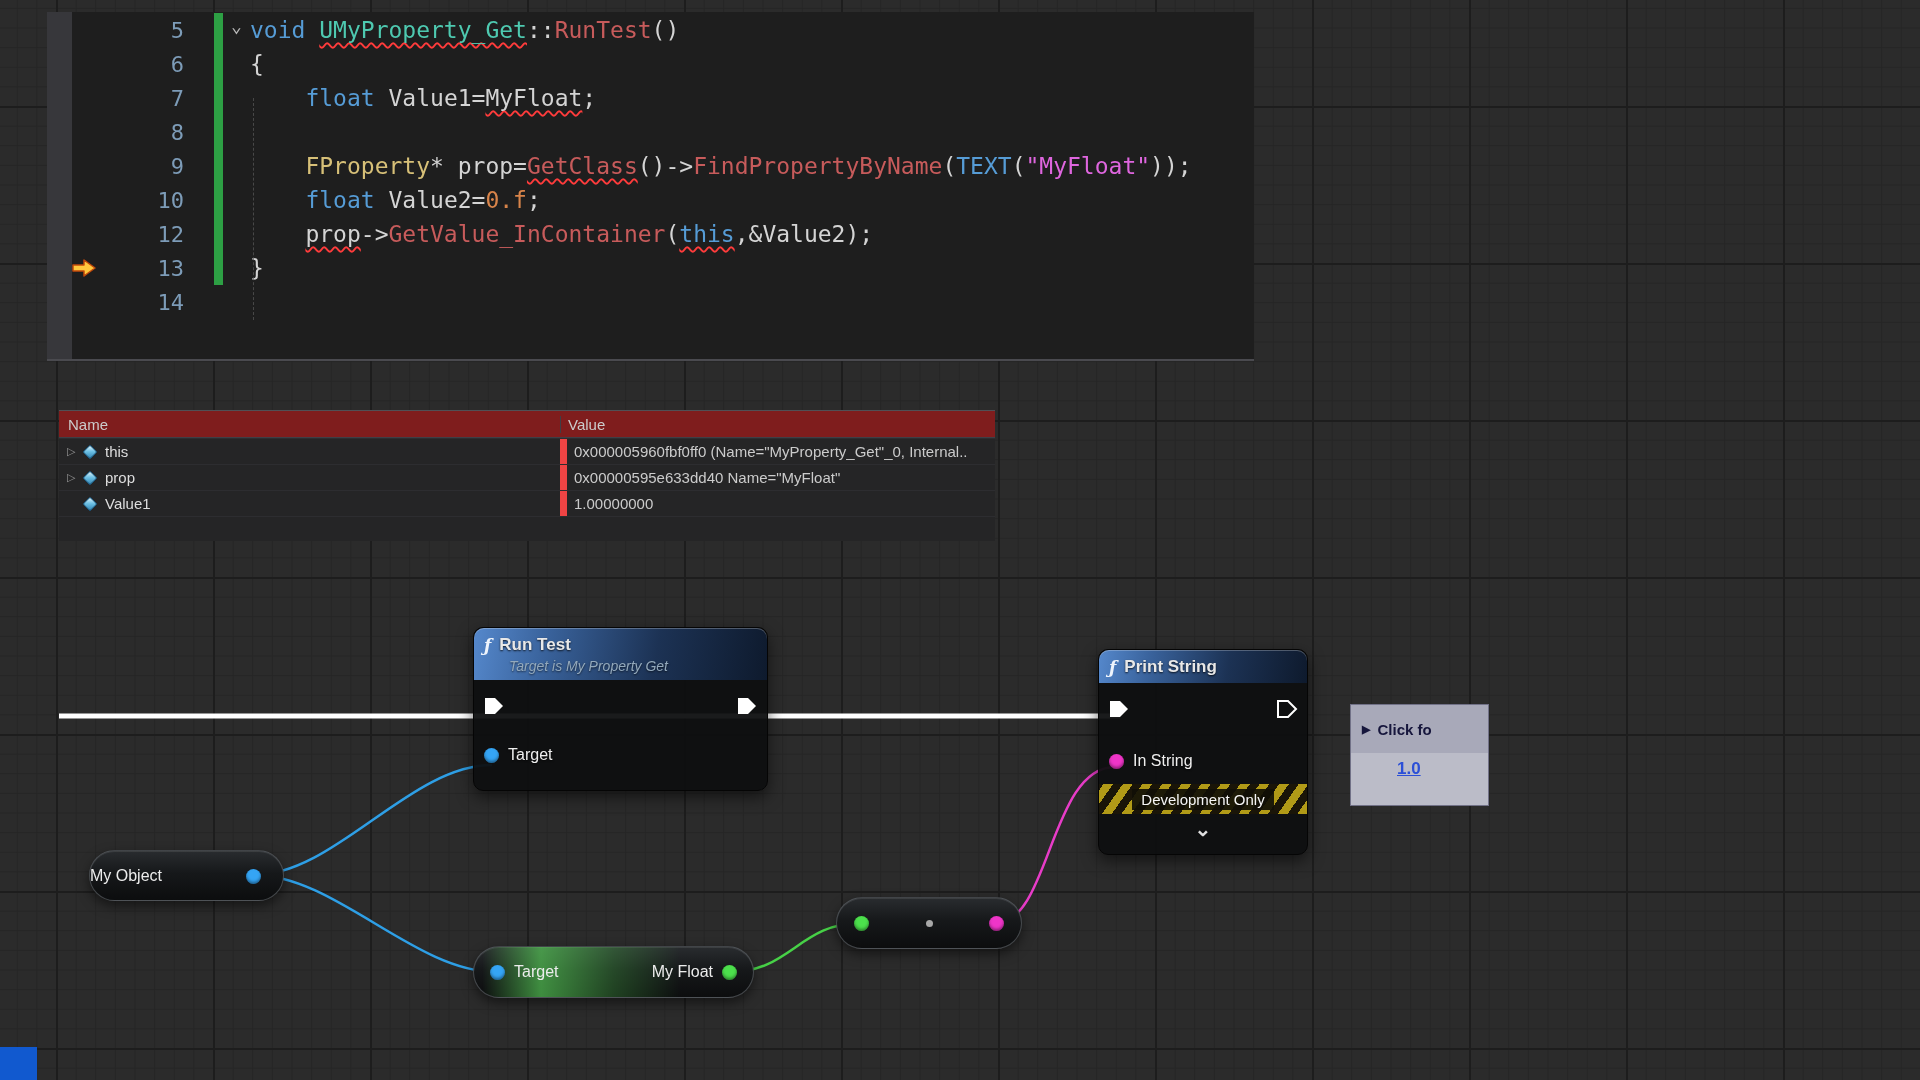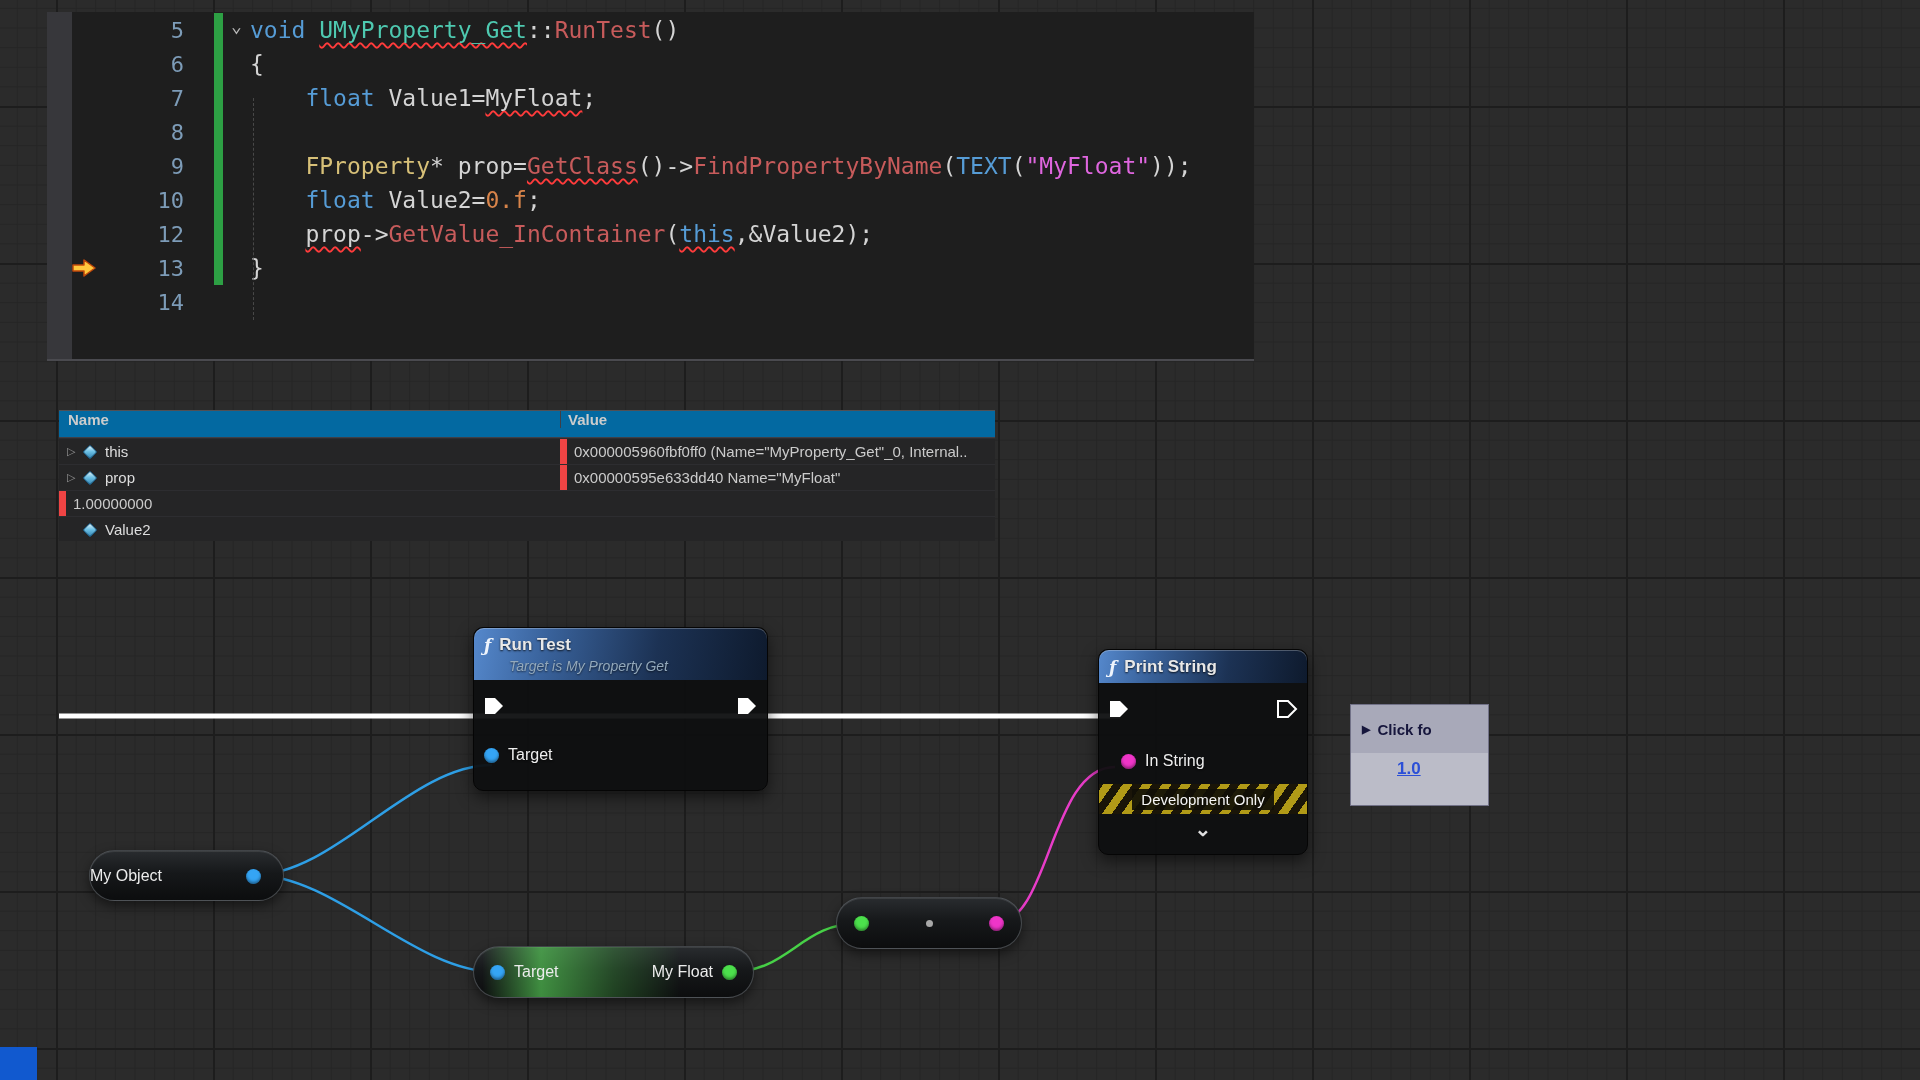--- a/index.html
+++ b/index.html
@@ -37,21 +37,21 @@
     background:linear-gradient(100deg,#5588cc 0%,#39629b 25%,#1c3254 62%,#0e1a2d 100%);
     box-shadow:inset 0 1px 0 rgba(255,255,255,.25);
   }
   .nrow { display:flex; align-items:center; }
   .ficon { font-family:"DejaVu Serif",serif; font-style:italic; font-weight:bold; font-size:17px; margin-right:8px; color:#eef4fc; }
   .ntitle { font-size:17px; font-weight:bold; text-shadow:0 1px 2px rgba(0,0,0,.8); }
   .nsub { font-size:14px; font-style:italic; color:#93a9bc; margin:3px 0 0 25px; text-shadow:0 1px 2px rgba(0,0,0,.6); }
   .execrow { display:flex; justify-content:space-between; padding:16px 9px 0; }
   .execpin { display:block; }
   .pinrow { display:flex; align-items:center; padding:30px 0 0 10px; }
-  .print-string .pinrow { padding:33px 16px 0 10px;margin-left:12px; }
+  .print-string .pinrow { padding:33px 16px 0 10px; }
   .pin { width:15px; height:15px; border-radius:50%; box-shadow:inset 0 -2px 3px rgba(0,0,0,.4); flex:none; }
   .pinlabel { margin-left:9px; font-size:16px; color:#eeeeee; text-shadow:0 1px 2px rgba(0,0,0,.7); }
   .devband {
     margin-top:14px; height:30px; display:flex; align-items:center; justify-content:center;
     background:repeating-linear-gradient(-55deg,#b19a17 0 8px,#1a1508 8px 16px);
   }
   .devband span { background:rgba(16,15,6,.92); color:#f5f5f5; font-size:15px; padding:2px 9px; }
   .nfooter { height:29px; display:flex; align-items:center; justify-content:center; }
   .chev { color:#e0e0e0; font-size:20px; font-weight:bold; line-height:12px; }
 
@@ -108,21 +108,21 @@
   .code .sq   { text-decoration:underline wavy #ff3b3b 1.5px; text-underline-offset:4px; text-decoration-skip-ink:none; }
   .fold { position:absolute; left:184px; top:2px; color:#b9b9b9; font-size:18px; }
   .exec-arrow { position:absolute; left:24px; top:7px; }
   .indent-guide { position:absolute; left:206px; top:86px; height:222px; border-left:1px dashed #5a5a5a; opacity:.7; z-index:2; }
 
   
   .watch-window {
     position:absolute; left:59px; top:410px; width:936px; height:131px; z-index:5;
     background:#252526; border-top:1px solid #505055; font-family:"Liberation Sans",sans-serif;
   }
-  .wheader { display:flex; height:27px; align-items:flex-start; background:#0369a1; border-bottom:1px solid #3f3f46; color:#cccccc; font-size:15px;font-weight:bold; }
+  .wheader { display:flex; height:27px; align-items:center; background:#7f1d1d; border-bottom:1px solid #3f3f46; color:#cccccc; font-size:15px; }
   .wcol { display:flex; align-items:center; }
   .wcol.name { width:501px; padding-left:9px; }
   .wcol.value { flex:1; padding-left:7px; border-left:1px solid #3f3f46; }
   .wrow { display:flex; height:26px; align-items:stretch; border-top:1px solid #2d2d30; }
   .wname { width:501px; display:flex; align-items:center; padding-left:8px; }
   .exp { width:17px; color:#9a9a9a; font-size:11px; flex:none; }
   .vicon { width:12px; height:12px; margin-right:9px; flex:none;
     background:linear-gradient(135deg,#e0f4fc 0%,#6fc2e6 45%,#2f85b5 100%);
     border:1px solid #1d618c; border-radius:2px; transform:rotate(45deg) scale(.9); }
   .wtext { color:#dedede; font-size:15px; }
@@ -292,26 +292,26 @@
         </div>
         <div class="wrow">
           <div class="wname">
             <span class="exp">▷</span>
             <span class="vicon"></span>
             <span class="wtext">prop</span>
           </div>
           <div class="wval">0x00000595e633dd40 Name="MyFloat"</div>
         </div>
         <div class="wrow">
-          <div class="wval">1.00000000</div>
-        </div>
-        <div class="wrow">
           <div class="wname">
             <span class="exp"></span>
             <span class="vicon"></span>
-            <span class="wtext">Value2</span>
+            <span class="wtext">Value1</span>
           </div>
+          <div class="wval">1.00000000</div>
+        </div>
+        <div class="wrow">
         </div>
       </div>
   </div>
 
   <div class="blue-square"></div>
 </div>
 
 </body></html>

